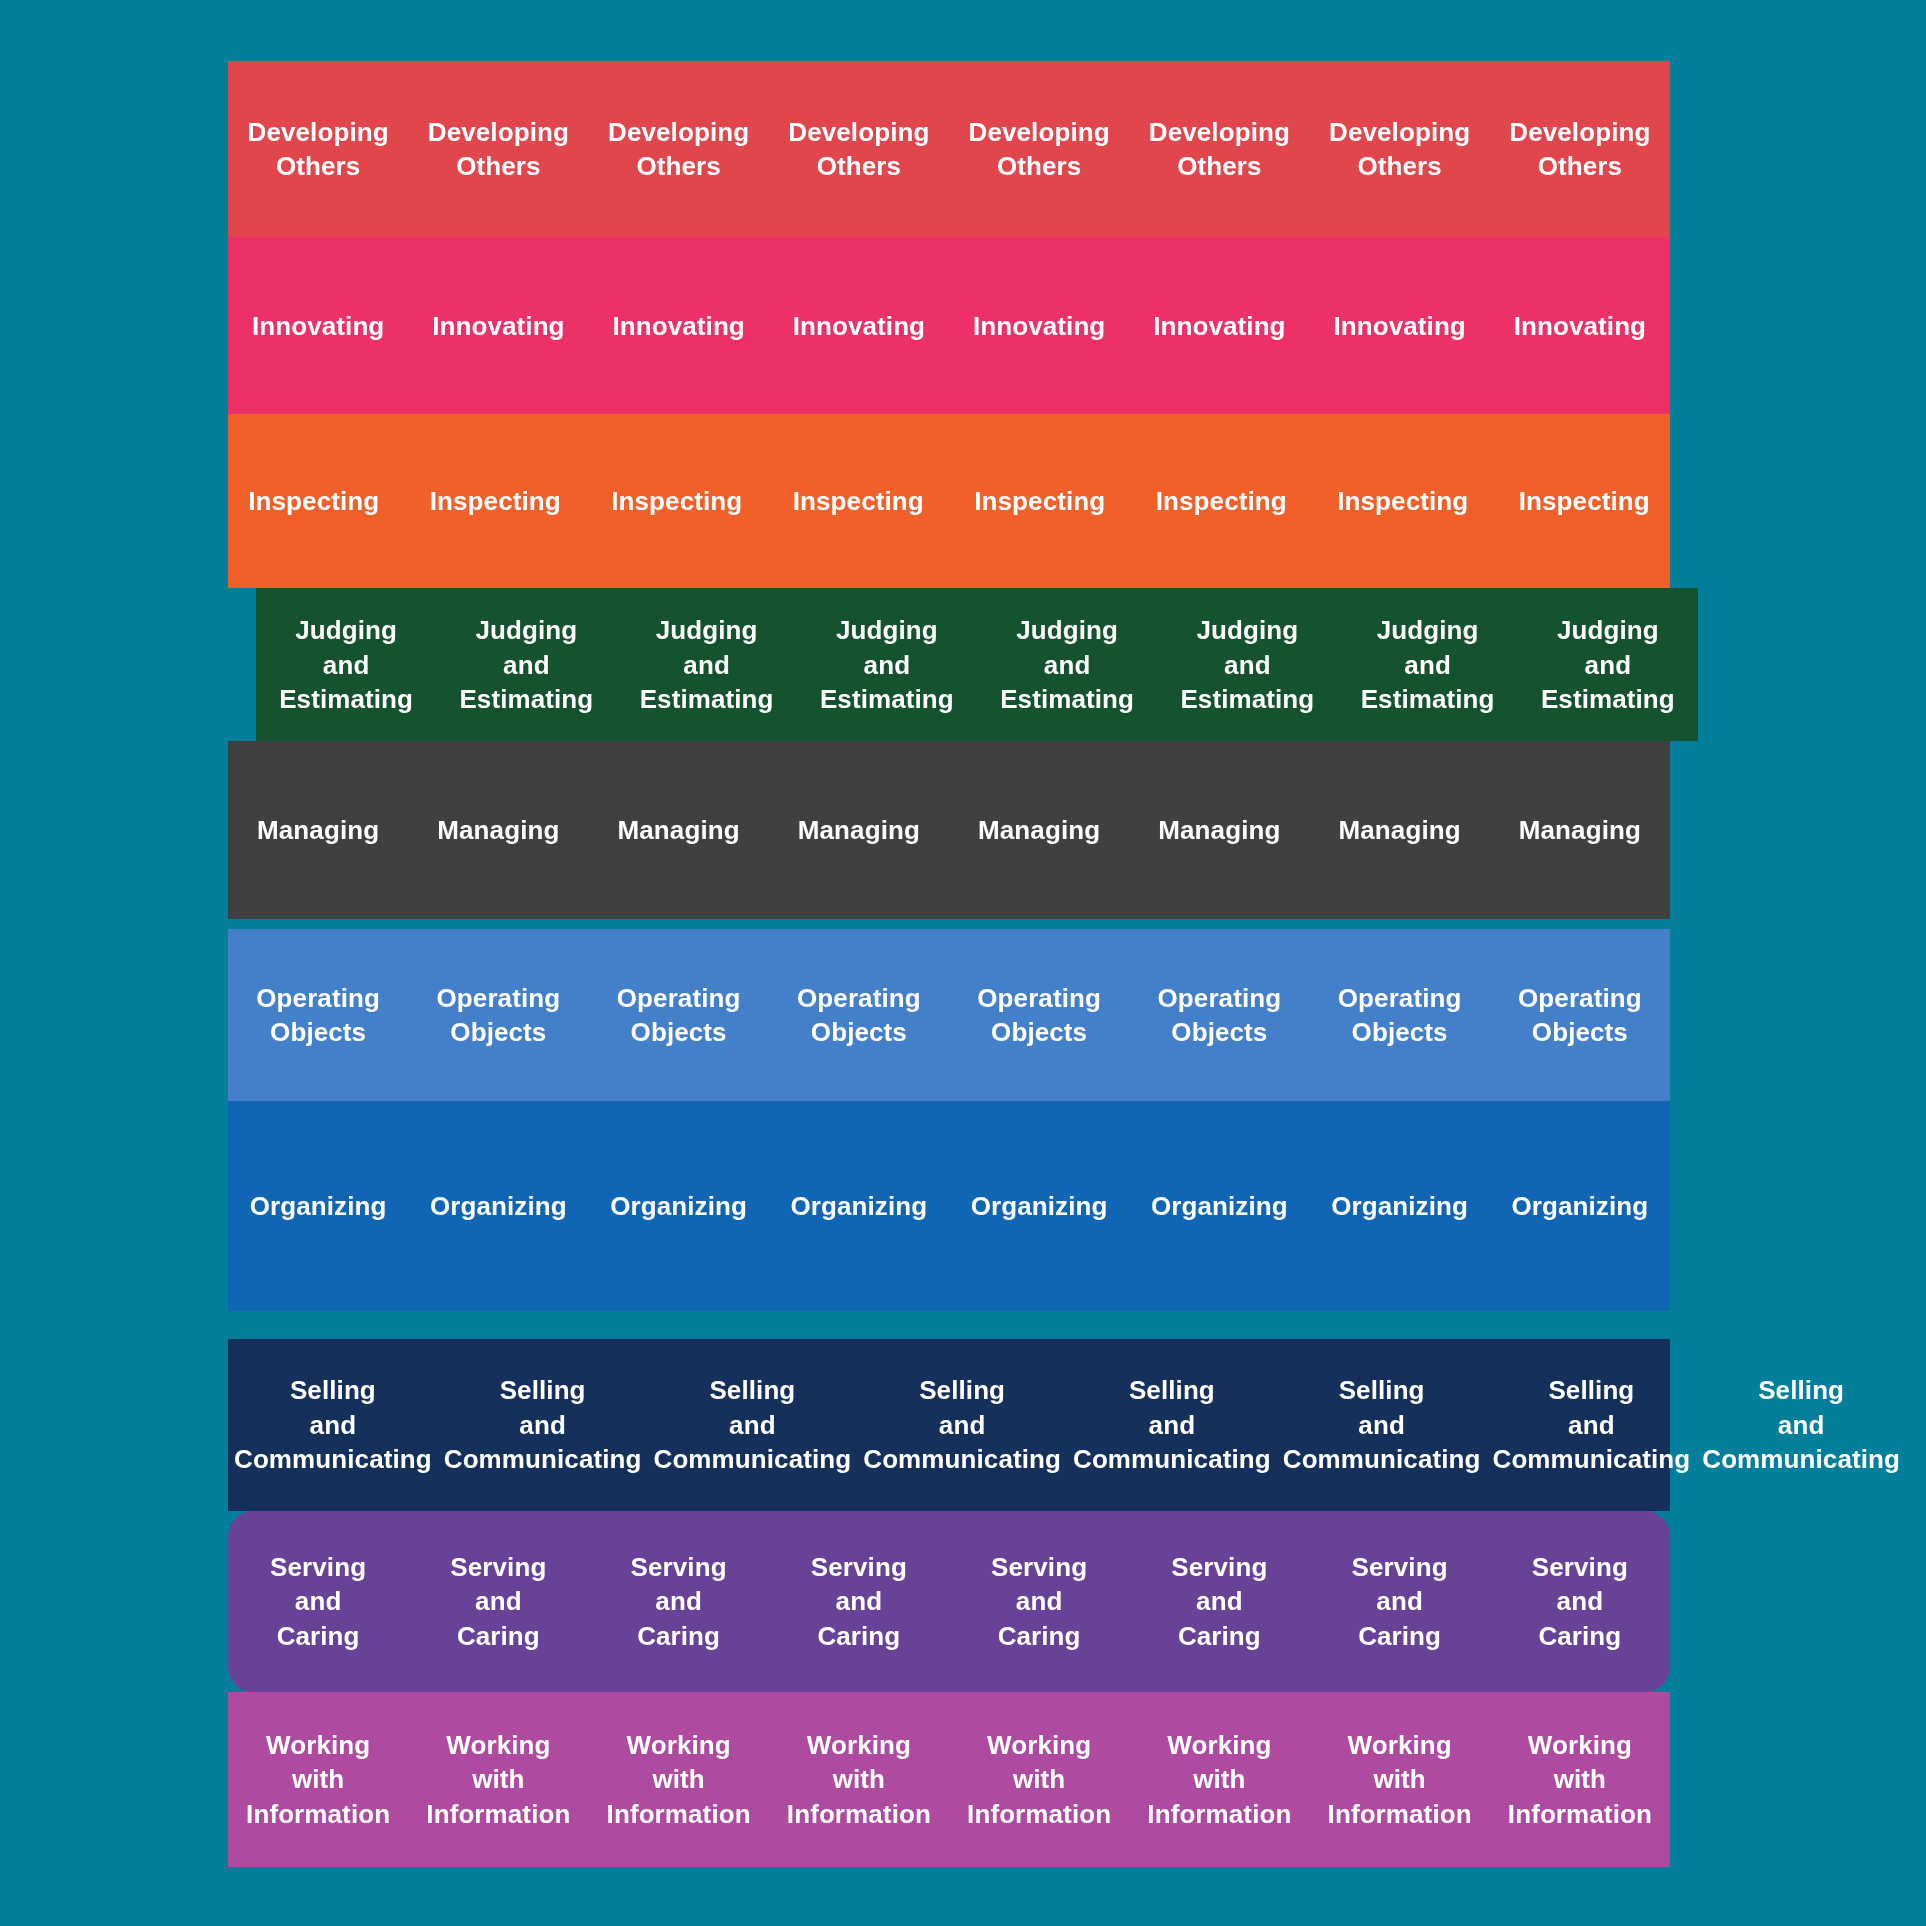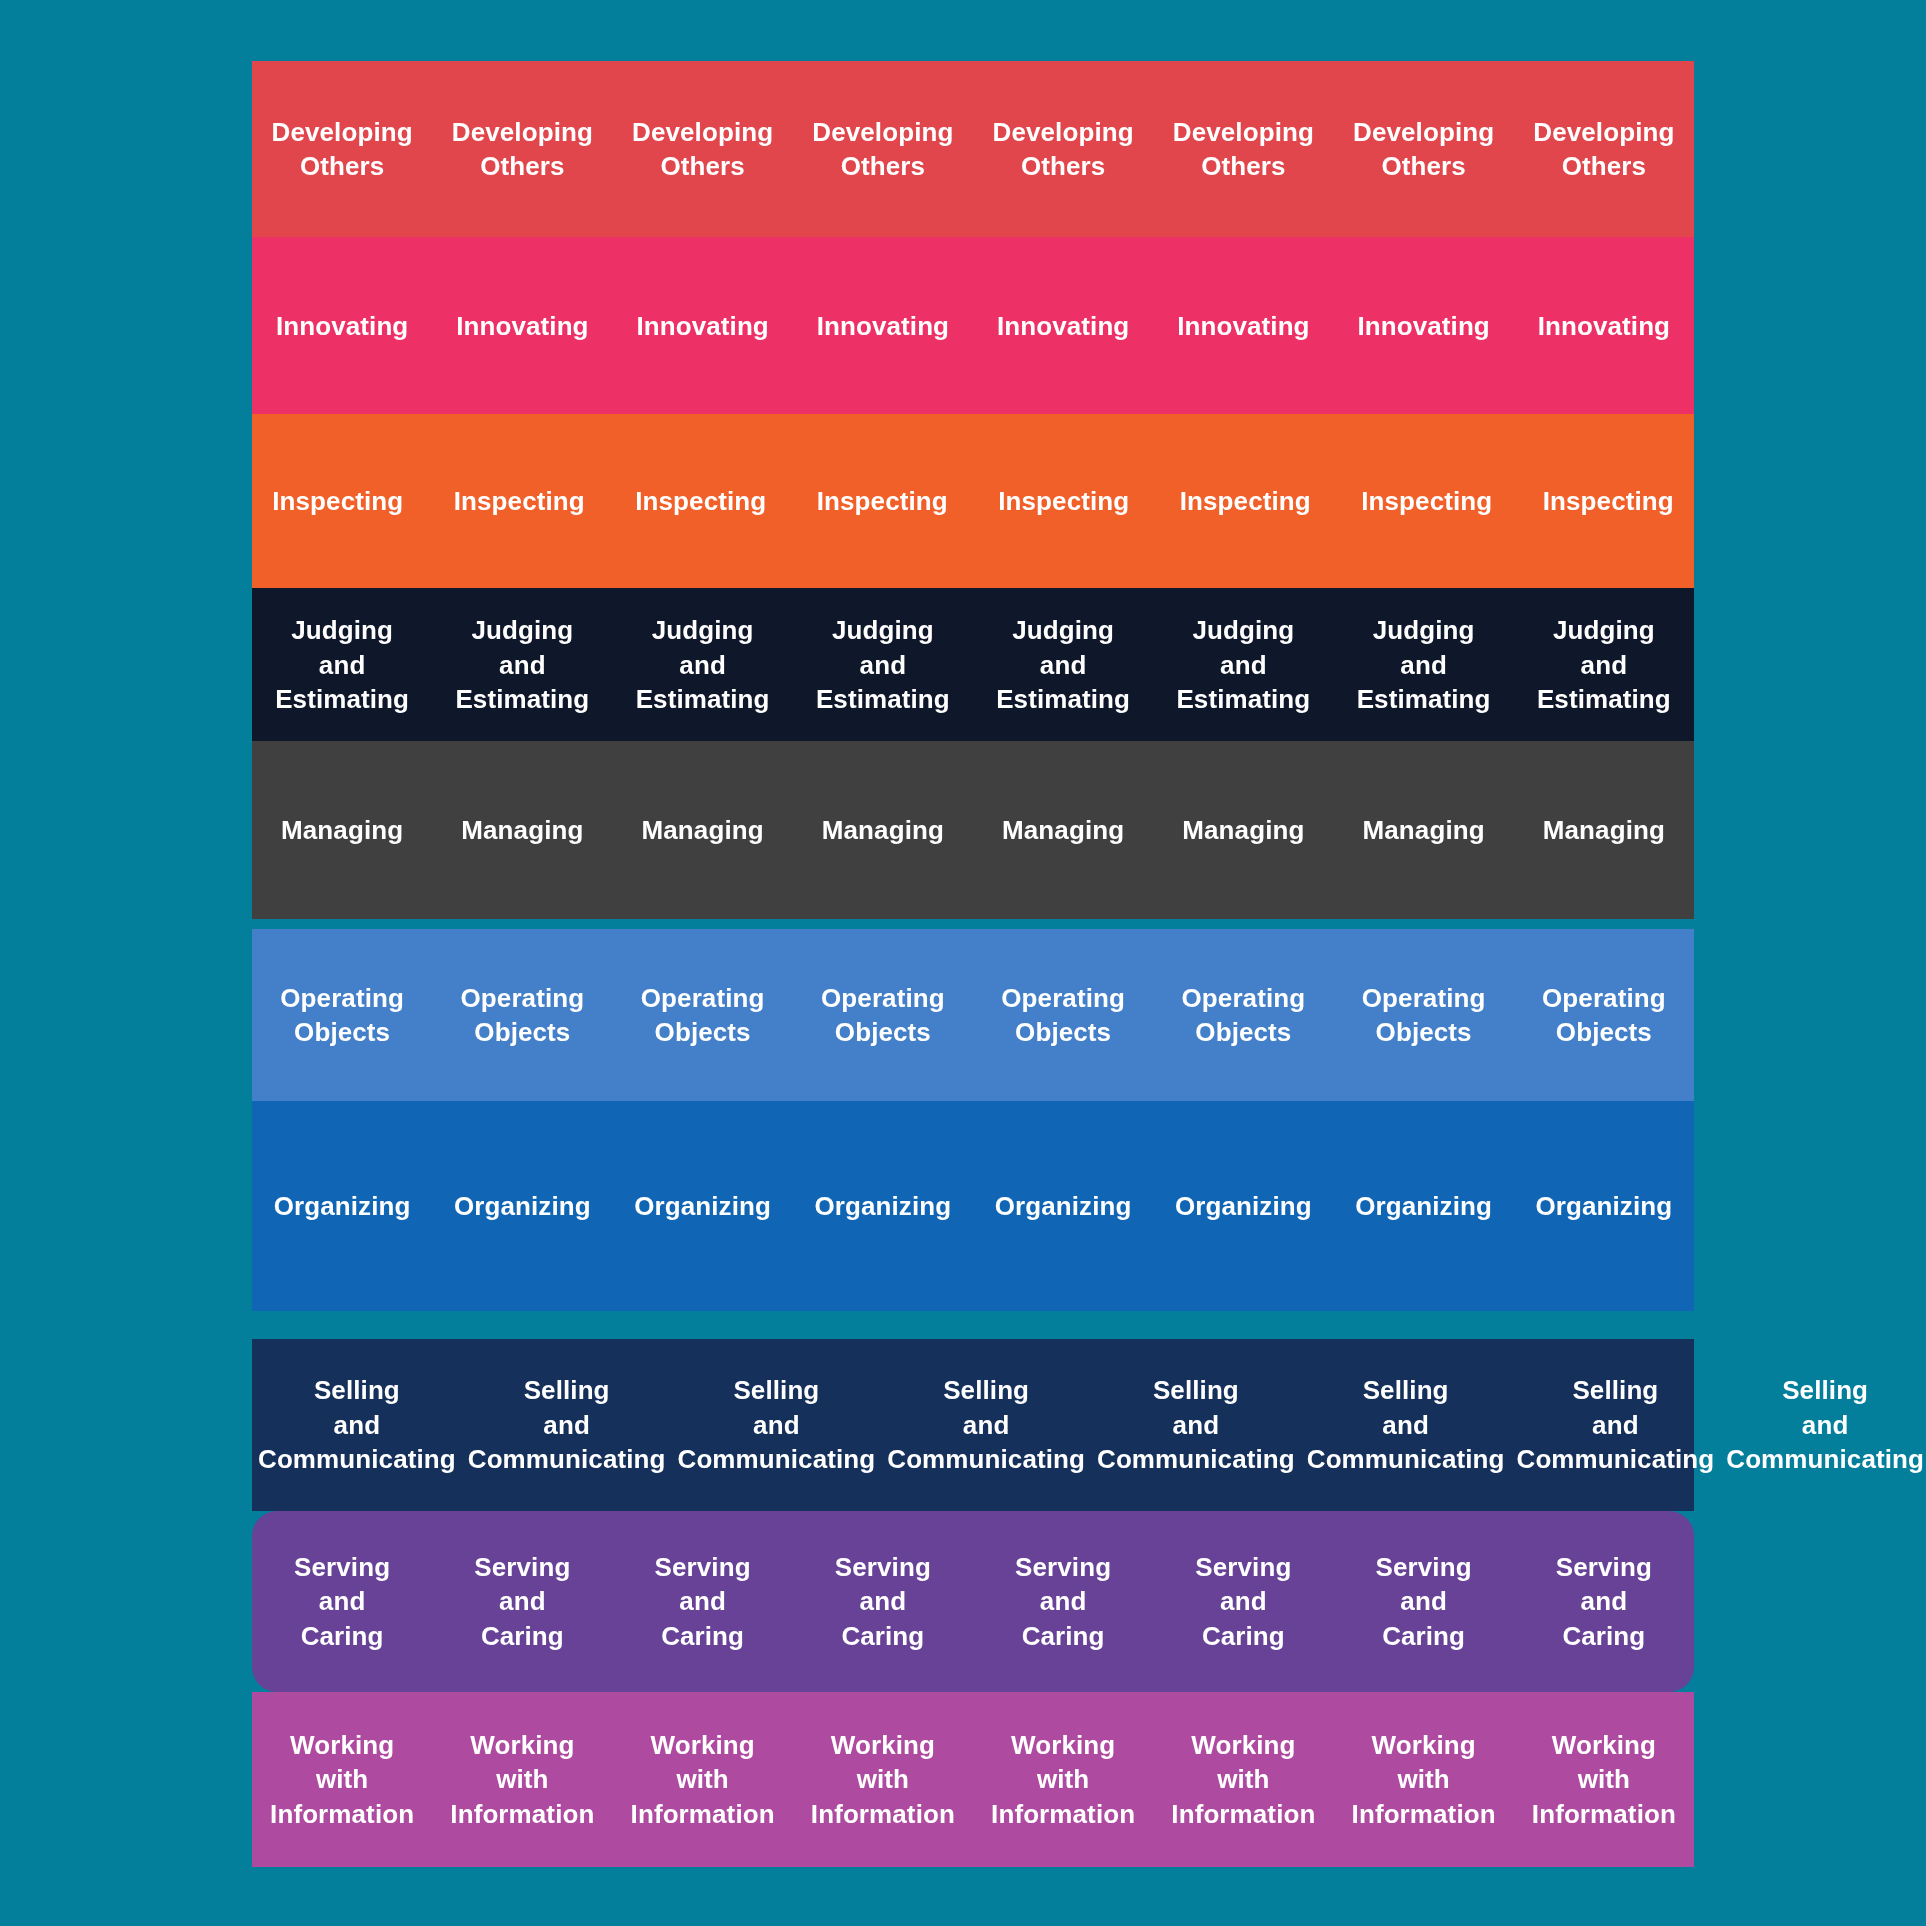--- a/index.html
+++ b/index.html
@@ -10,21 +10,21 @@
   body {
     width: 1927px;
     height: 1927px;
     background: #047f9b;
     font-family: "Liberation Sans", sans-serif;
     overflow: hidden;
   }
 
   #grid-panel {
     position: absolute;
-    left: 252px;
+    left: 228px;
     top: 61px;
     width: 1442px;
     height: 1806px;
     display: flex;
     flex-direction: column;
   }
 
   .category-row {
     display: flex;
     flex-direction: row;
@@ -86,21 +86,21 @@
     <div class="category-row" style="background: rgb(242, 96, 42); height: 178px; gap: 10px;">
       <div class="category-cell">Inspecting</div>
       <div class="category-cell">Inspecting</div>
       <div class="category-cell">Inspecting</div>
       <div class="category-cell">Inspecting</div>
       <div class="category-cell">Inspecting</div>
       <div class="category-cell">Inspecting</div>
       <div class="category-cell">Inspecting</div>
       <div class="category-cell">Inspecting</div>
     </div>
-    <div class="category-row" style="background: #0f172a; height: 156px;">
+    <div class="category-row" style="background: #14532d; height: 156px; margin-left: 28px;">
       <div class="category-cell">Judging
 and
 Estimating</div>
       <div class="category-cell">Judging
 and
 Estimating</div>
       <div class="category-cell">Judging
 and
 Estimating</div>
       <div class="category-cell">Judging

